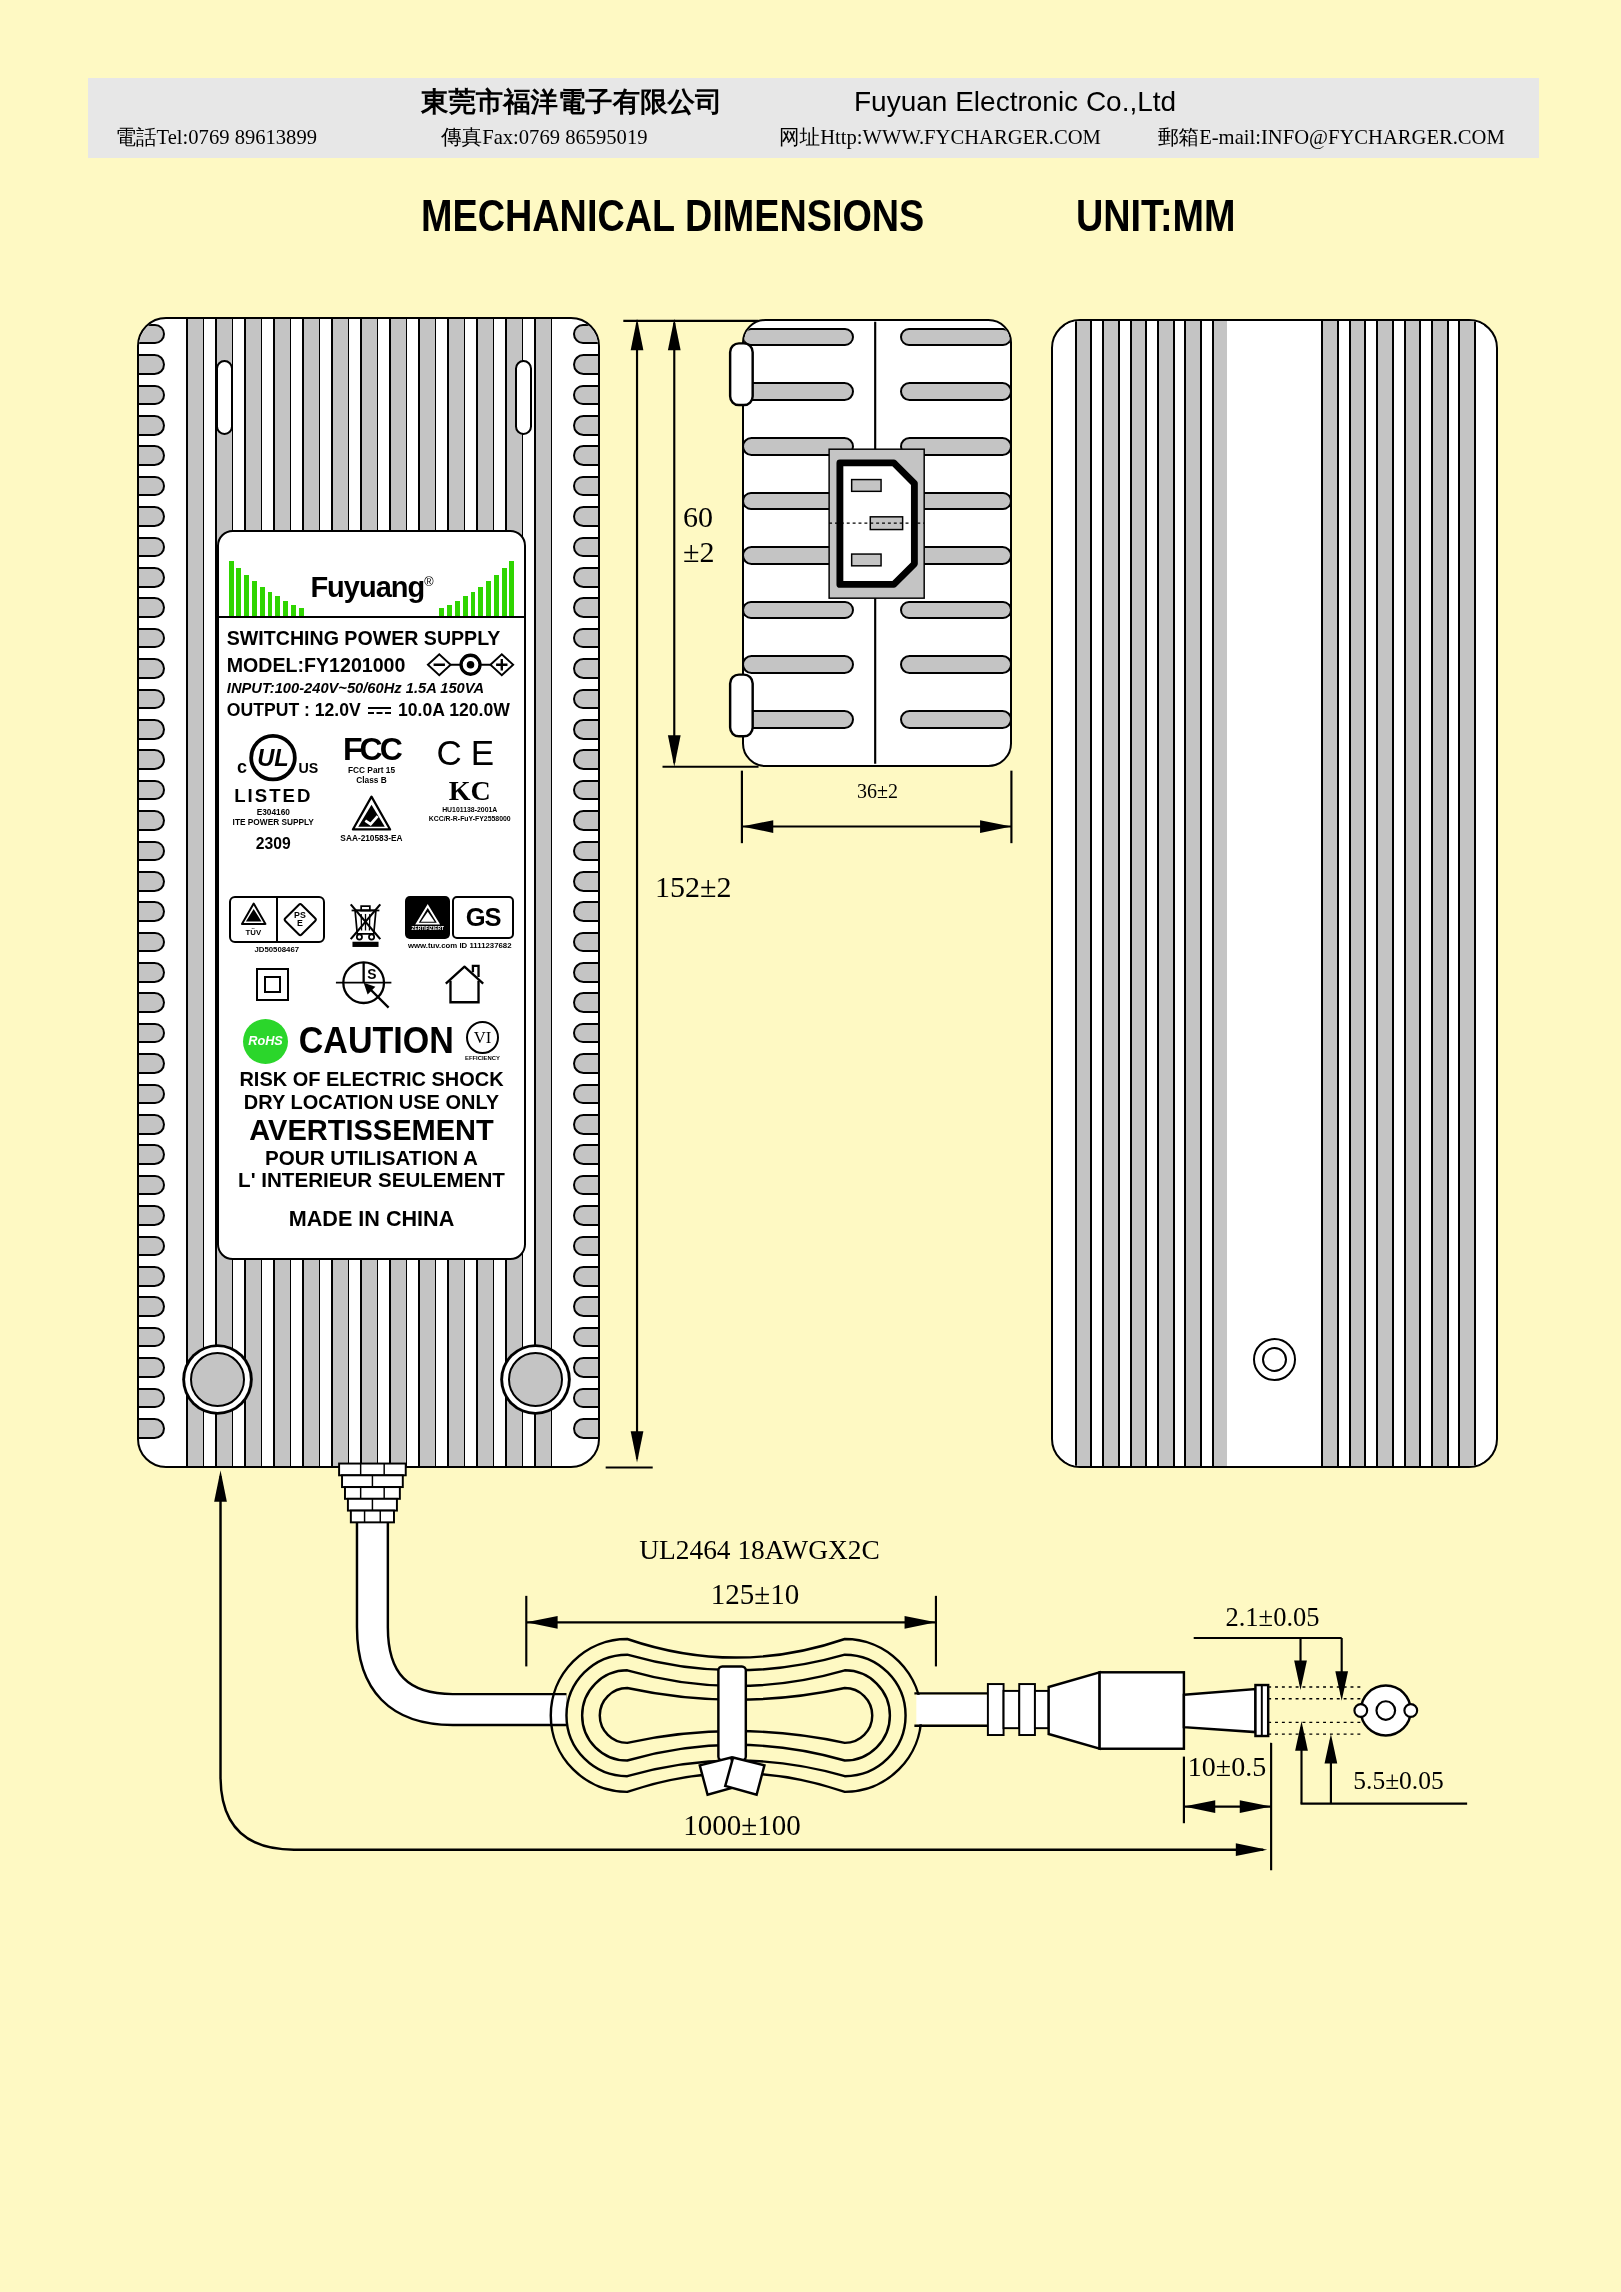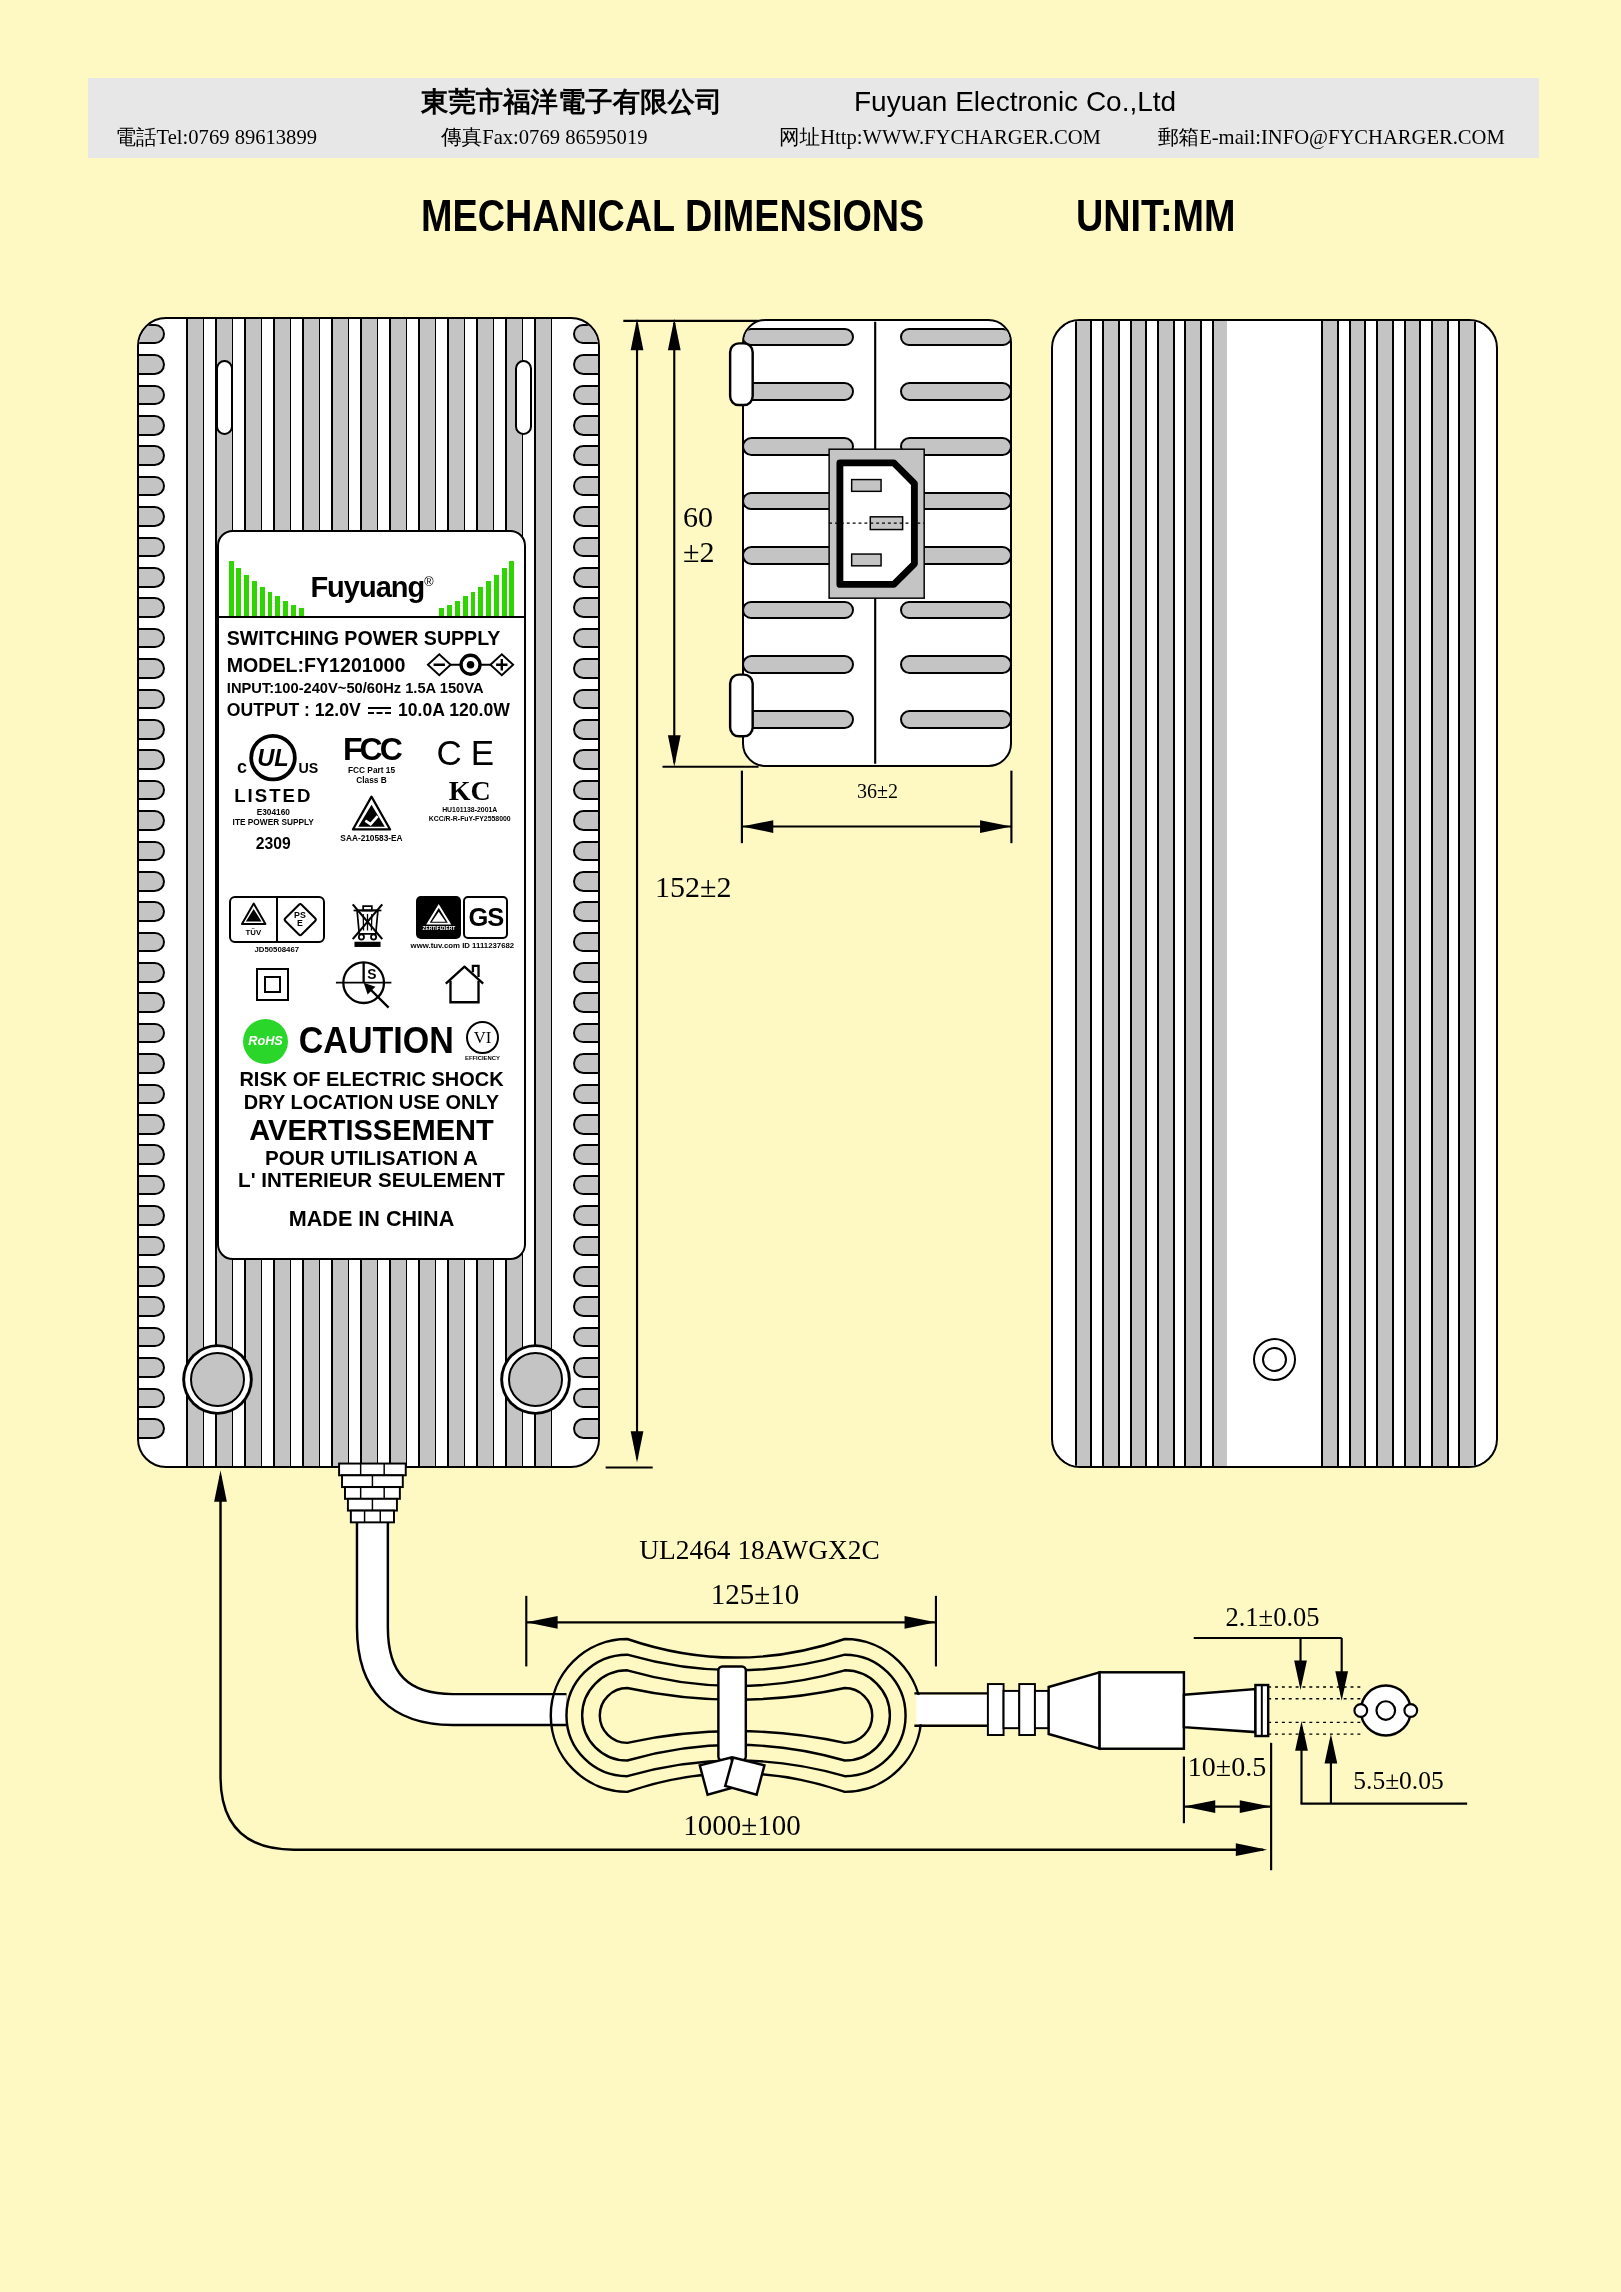--- a/index.html
+++ b/index.html
@@ -52,21 +52,21 @@
          text-align:center;z-index:5;}
   .logo-row{height:84px;display:flex;align-items:flex-end;justify-content:center;gap:3.9px;padding-top:9.8px;box-sizing:border-box;}
   .bars{display:flex;align-items:flex-end;gap:2.9px;}
   .bar{width:4.9px;background:var(--green);}
   .brand-text{font-size:29px;font-weight:bold;margin:0 2.9px 11.8px;letter-spacing:-1px;}
   .brand-text sup{font-size:12.7px;font-weight:normal;}
   .specs{border-top:2.9px solid #000;padding:8.8px 7.8px 5.9px;text-align:left;}
   .product{font-size:19.6px;font-weight:bold;}
   .model-row{font-size:19.6px;font-weight:bold;display:flex;justify-content:space-between;align-items:flex-end;margin-top:2px;}
   .polarity{width:90px;height:25.5px;}
-  .input{font-size:14.7px;font-weight:bold;margin-top:2.9px;white-space:nowrap;}
+  .input{font-size:14.7px;font-weight:bold;margin-top:2.9px;white-space:nowrap;font-style:italic;}
   .output-row{font-size:17.6px;font-weight:bold;margin-top:3.9px;display:flex;align-items:center;gap:6.9px;}
   .dc{display:inline-block;width:23.5px;height:7.8px;border-top:2.9px solid #000;border-bottom:2.9px dashed #000;box-sizing:border-box;}
   .certs{display:flex;justify-content:space-between;padding:5.9px 5.9px 0;height:163px;box-sizing:border-box;}
   .col{width:33%;display:flex;flex-direction:column;align-items:center;}
   .ul-svg{width:94px;height:55px;}
   .listed{font-size:18.6px;font-weight:bold;letter-spacing:2px;margin-top:-2.9px;}
   .tiny{font-size:8.3px;font-weight:bold;line-height:1.25;text-align:center;}
   .tiny7{font-size:6.9px;font-weight:bold;line-height:1.35;}
   .year{font-size:15.7px;font-weight:bold;margin-top:6.9px;}
   .fcc-logo{font-size:32px;font-weight:bold;letter-spacing:-2.9px;line-height:1;}
@@ -80,21 +80,21 @@
   .pse-cell + .pse-cell{border-left:2px solid #000;}
   .tuv-tri{width:27.4px;height:23.5px;}
   .diamond{width:24.5px;height:24.5px;border:2.5px solid #000;transform:rotate(45deg);border-radius:2.9px;
            display:flex;align-items:center;justify-content:center;box-sizing:border-box;}
   .dtext{transform:rotate(-45deg);font-size:8.8px;font-weight:bold;line-height:.95;}
   .nano{font-size:7.8px;font-weight:bold;margin-top:2px;white-space:nowrap;}
   .nano-w{font-size:4.9px;color:#fff;font-weight:bold;}
   .weee{width:33px;height:55px;}
   .gs-box{display:flex;gap:2px;}
   .gs-black{width:45px;height:43px;background:#000;border-radius:4.9px;display:flex;flex-direction:column;align-items:center;justify-content:center;}
-  .gs-white{width:45px;height:43px;border:2.5px solid #000;border-radius:4.9px;display:flex;align-items:center;justify-content:center;box-sizing:border-box;}
+  .gs-white{width:62px;height:43px;border:2.5px solid #000;border-radius:4.9px;display:flex;align-items:center;justify-content:center;box-sizing:border-box;}
   .gs-g{font-size:25.5px;font-weight:bold;letter-spacing:-1px;}
   .icon-row{display:flex;justify-content:space-around;align-items:center;height:63px;padding:0 13.7px;}
   .classii{width:29px;height:29px;border:2.9px solid #000;display:flex;align-items:center;justify-content:center;box-sizing:content-box;}
   .classii div{width:12.7px;height:12.7px;border:2.9px solid #000;}
   .trafo{width:61px;height:55px;} .house{width:45px;height:43px;}
   .caution-row{display:flex;align-items:center;justify-content:space-between;padding:0 24px;height:51px;}
   .rohs{width:45px;height:45px;border-radius:50%;background:var(--rohs);color:#fff;font-weight:bold;
         font-size:12.7px;font-style:italic;display:flex;align-items:center;justify-content:center;}
   .caution{font-size:37px;font-weight:bold;transform:scaleX(.92);}
   .vi-wrap{display:flex;flex-direction:column;align-items:center;}

